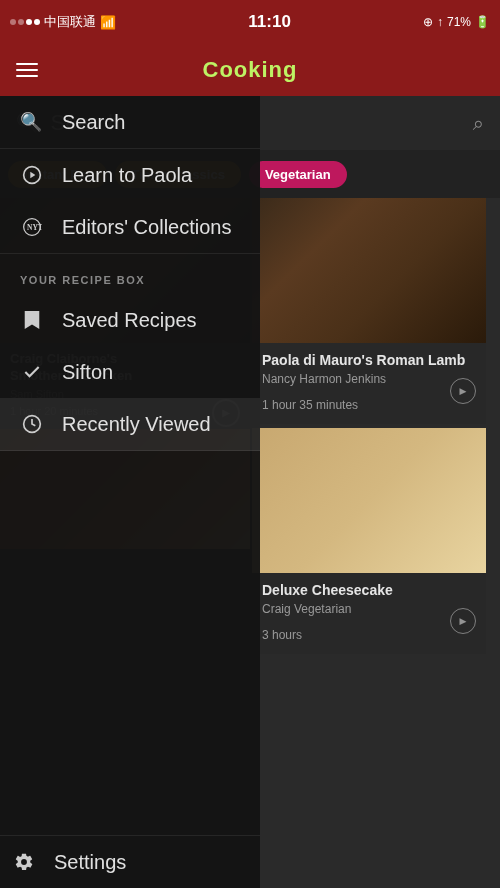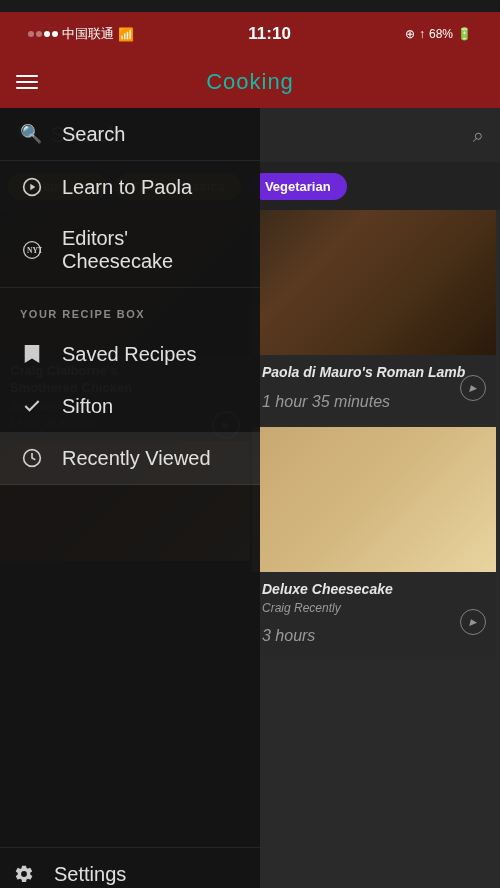--- a/index.html
+++ b/index.html
@@ -14,46 +14,45 @@
     }
 
     
     .status-bar {
       width: 100%;
       height: 44px;
       background: #8B1A1A;
       display: flex;
       align-items: center;
       justify-content: space-between;
-      padding: 0 28px;
+      padding: 0 10px;
       color: white;
       font-size: 13px;
-      margin-top: 12px;
     }
     .status-left { display: flex; align-items: center; gap: 4px; }
     .status-center { font-size: 17px; font-weight: 600; }
     .status-right { display: flex; align-items: center; gap: 4px; font-size: 12px; }
     .signal-dots { display: flex; gap: 2px; }
     .dot { width: 6px; height: 6px; border-radius: 50%; background: white; }
     .dot.empty { background: rgba(255,255,255,0.4); }
 
     
     .header {
       width: 100%;
       height: 52px;
       background: #8B1A1A;
       display: flex;
       align-items: center;
       justify-content: center;
       position: relative;
     }
     .header-title {
-      color: #14b8a6;
+      color: #bef264;
       font-size: 22px;
-      font-weight: 400;
+      font-weight: 700;
       letter-spacing: 1px;
     }
     .hamburger {
       position: absolute;
       left: 16px;
       display: flex;
       flex-direction: column;
       gap: 4px;
       cursor: pointer;
     }
@@ -120,21 +119,21 @@
     .pill {
       padding: 6px 16px;
       border-radius: 20px;
       font-size: 13px;
       font-weight: 600;
       white-space: nowrap;
       color: white;
     }
     .pill-instant { background: #B8860B; }
     .pill-classics { background: #B8860B; }
-    .pill-vegetarian { background: #6d28d9; }
+    .pill-vegetarian { background: #be185d; }
     .play-btn {
       width: 28px;
       height: 28px;
       border-radius: 50%;
       border: 2px solid rgba(255,255,255,0.5);
       display: flex;
       align-items: center;
       justify-content: center;
       color: rgba(255,255,255,0.7);
       font-size: 10px;
@@ -205,44 +204,43 @@
     .left-card-info {
       padding: 8px 10px;
       background: #2a2a2a;
     }
 
     
     .right-col {
       position: absolute;
       top: 102px;
       left: 252px;
-      right: 4px;
+      right: 14px;
       z-index: 2;
-      font-style: italic;
     }
     .r-card {
       margin-bottom: 4px;
     }
     .r-card-img {
       width: 100%;
       height: 145px;
     }
     .r-card-body {
       background: #282828;
       padding: 8px 10px 12px;
     }
     .r-card-title {
       color: #e5e5e5;
       font-size: 14px;
       font-weight: 700;
       line-height: 1.3;
       margin-bottom: 3px;
     }
     .r-card-author { color: #999; font-size: 12px; }
-    .r-card-time { color: #999; font-size: 16px; margin-top: 6px; }
+    .r-card-time { color: #999; font-size: 12px; margin-top: 6px; }
     .r-card-play {
       float: right;
       width: 26px; height: 26px;
       border-radius: 50%;
       border: 1.5px solid rgba(255,255,255,0.4);
       display: flex; align-items: center; justify-content: center;
       color: rgba(255,255,255,0.5);
       font-size: 9px;
       margin-top: -22px;
     }
@@ -272,21 +270,21 @@
       <div class="dot"></div>
       <div class="dot"></div>
     </div>
     <span>中国联通</span>
     <span>📶</span>
   </div>
   <div class="status-center">11:10</div>
   <div class="status-right">
     <span>⊕</span>
     <span>↑</span>
-    <span>68%</span>
+    <span>71%</span>
     <span>🔋</span>
   </div>
 </div>
 
 <div class="header">
   <div class="hamburger">
     <span></span>
     <span></span>
     <span></span>
   </div>
@@ -322,32 +320,33 @@
   </div>
 
   <div class="right-col">
 
     <div class="r-card">
       <div class="r-card-img food1" style="position:relative;">
         
       </div>
       <div class="r-card-body">
         <div class="r-card-title">Paola di Mauro's Roman Lamb</div>
+        <div class="r-card-author">Nancy Harmon Jenkins</div>
         <div style="display:flex;align-items:center;justify-content:space-between;margin-top:6px;">
           <div class="r-card-time">1 hour 35 minutes</div>
           <div class="r-card-play">▶</div>
         </div>
       </div>
     </div>
 
     <div class="r-card">
       <div class="r-card-img food3"></div>
       <div class="r-card-body">
         <div class="r-card-title">Deluxe Cheesecake</div>
-        <div class="r-card-author">Craig Recently</div>
+        <div class="r-card-author">Craig Vegetarian</div>
         <div style="display:flex;align-items:center;justify-content:space-between;margin-top:6px;">
           <div class="r-card-time">3 hours</div>
           <div class="r-card-play">▶</div>
         </div>
       </div>
     </div>
   </div>
 
   <div class="drawer">
 
@@ -367,21 +366,21 @@
       <span class="drawer-label">Learn to Paola</span>
     </div>
 
     <div class="drawer-item" style="border-bottom: 1px solid rgba(255,255,255,0.08);">
       <div class="drawer-icon">
         <svg width="20" height="20" viewBox="0 0 24 24" fill="none">
           <circle cx="12" cy="12" r="10" stroke="#ccc" stroke-width="1.5"></circle>
           <text x="6" y="16" font-size="9" fill="#ccc" font-family="serif" font-weight="bold">NYT</text>
         </svg>
       </div>
-      <span class="drawer-label">Editors' Cheesecake</span>
+      <span class="drawer-label">Editors' Collections</span>
     </div>
 
     <div class="drawer-section-label">YOUR RECIPE BOX</div>
 
     <div class="drawer-item">
       <div class="drawer-icon">
         <svg width="18" height="20" viewBox="0 0 18 22" fill="#ccc">
             <path d="M1 1h16v20l-8-5-8 5V1z"></path>
           </svg>
       </div>

